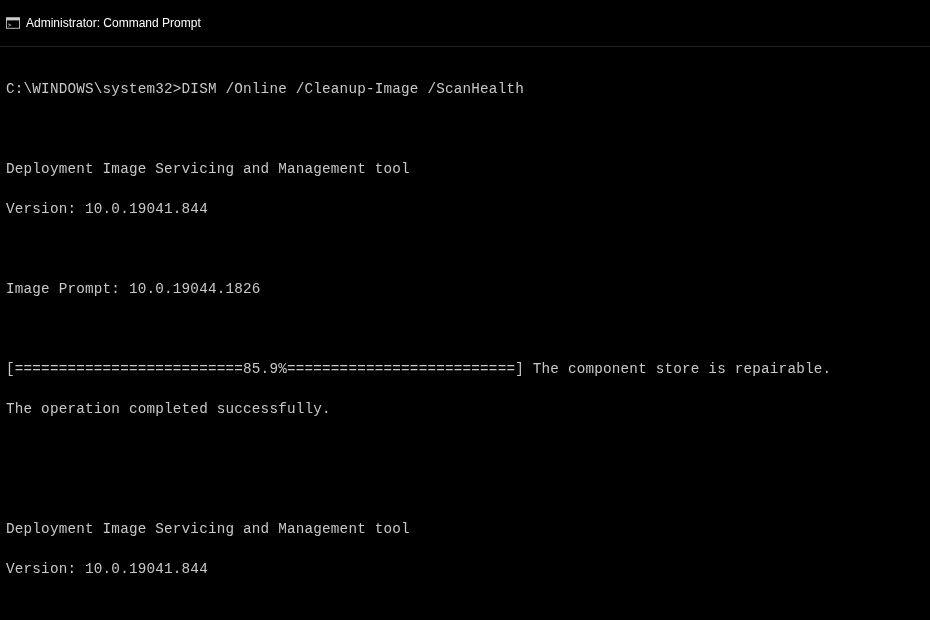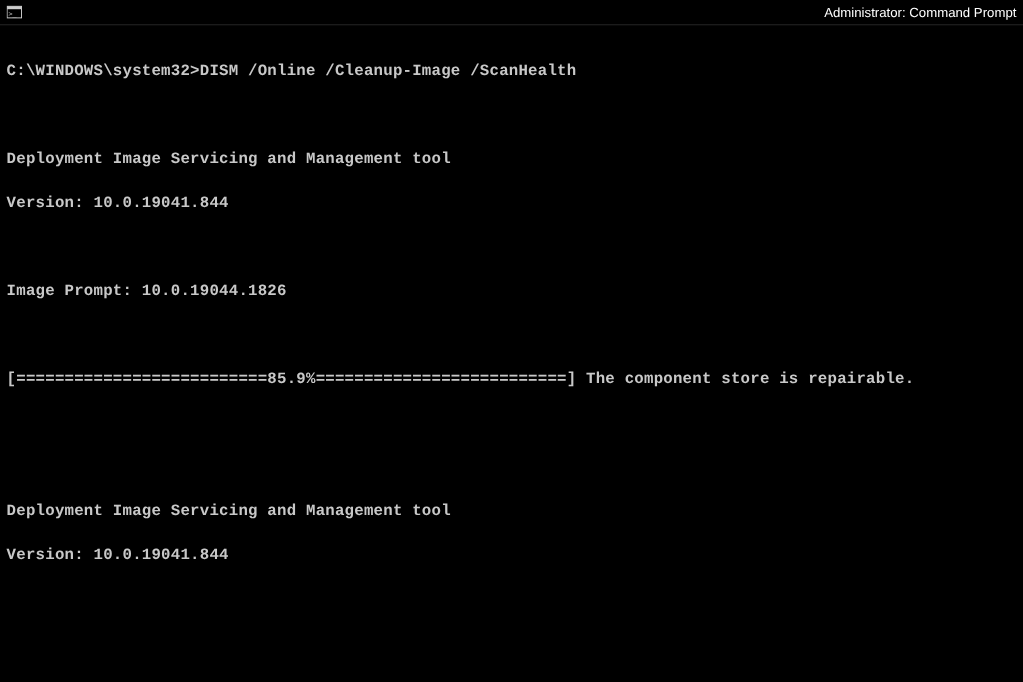--- a/index.html
+++ b/index.html
@@ -19,41 +19,40 @@
     background: #000;
     display: flex;
     flex-direction: column;
   }
   .titlebar {
     height: 26px;
     background: #000;
     color: #fff;
     display: flex;
     align-items: center;
-    padding: 4px 6px;
+    padding: 16px 6px;
     border-bottom: 1px solid #222;
     font-family: "Segoe UI", Tahoma, sans-serif;
     font-size: 12px;
     gap: 6px;
-    justify-content: space-between;
   }
   .titlebar .icon {
     width: 14px;
     height: 14px;
     display: inline-block;
   }
   .terminal {
     flex: 1;
     padding: 12px 6px 0 6px;
     line-height: 20px;
     white-space: pre;
     letter-spacing: 0.2px;
     font-size: 14.3px;
   }
-  .line { display: block; min-height: 20px; font-weight: bold; }
+  .line { display: block; min-height: 20px; }
 </style>
 </head>
 <body>
 
 <div class="window">
 
   <div class="titlebar">
     <span class="icon">
       <svg viewBox="0 0 16 16" width="14" height="14">
         <rect x="0.5" y="2" width="15" height="12" fill="none" stroke="#ccc" stroke-width="1"></rect>
@@ -66,20 +65,21 @@
 
   <div class="terminal">
 <span class="line">C:\WINDOWS\system32&gt;DISM /Online /Cleanup-Image /ScanHealth</span>
 <span class="line"></span>
 <span class="line">Deployment Image Servicing and Management tool</span>
 <span class="line">Version: 10.0.19041.844</span>
 <span class="line"></span>
 <span class="line">Image Prompt: 10.0.19044.1826</span>
 <span class="line"></span>
 <span class="line">[==========================85.9%==========================] The component store is repairable.</span>
+<span class="line">The operation completed successfully.</span>
 <span class="line"></span>
 <span class="line"></span>
 <span class="line">Deployment Image Servicing and Management tool</span>
 <span class="line">Version: 10.0.19041.844</span>
 <span class="line"></span>
 
 
 
 
 

